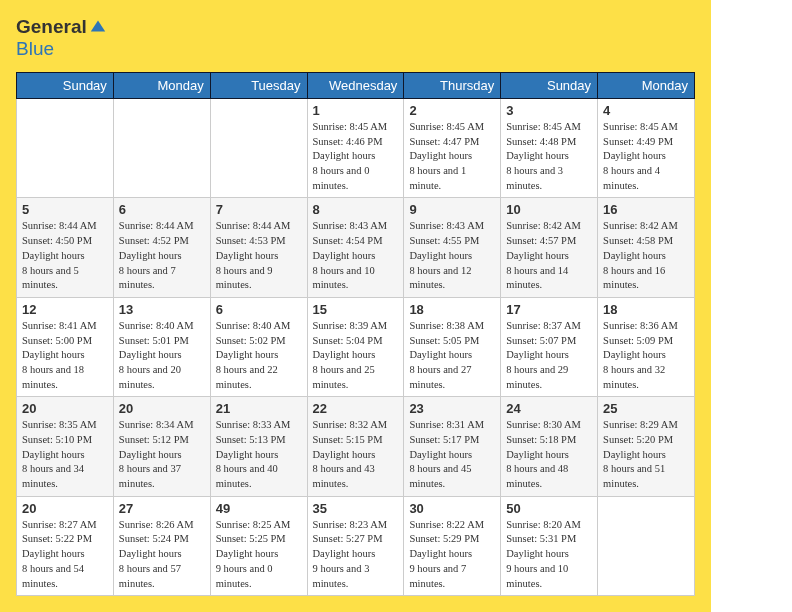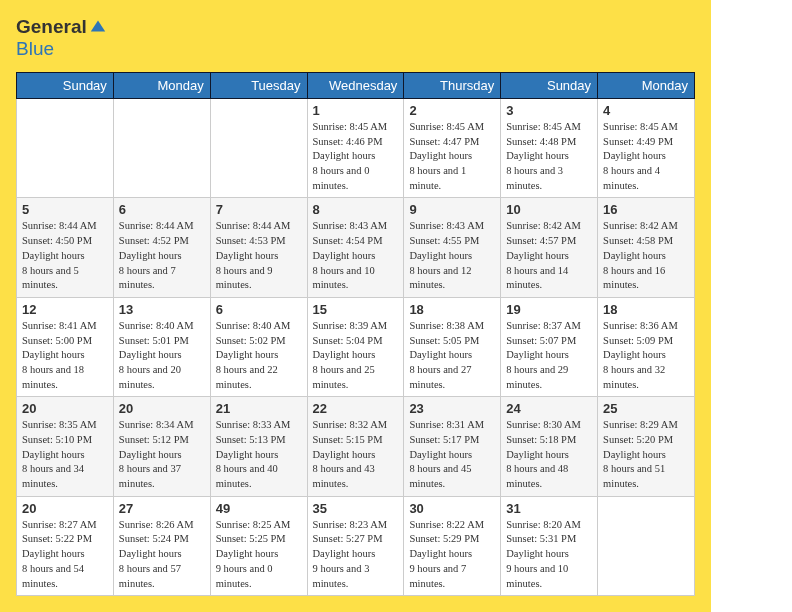--- a/index.html
+++ b/index.html
@@ -270,21 +270,21 @@
           <td>
         <span class="day-number">18</span>
         <div class="day-info">
           Sunrise: 8:38 AM<br>
           Sunset: 5:05 PM<br>
           Daylight hours<br>
           8 hours and 27 minutes.
         </div>
       </td>
           <td>
-        <span class="day-number">19</span>
+        <span class="day-number">17</span>
         <div class="day-info">
           Sunrise: 8:37 AM<br>
           Sunset: 5:07 PM<br>
           Daylight hours<br>
           8 hours and 29 minutes.
         </div>
       </td>
           <td>
         <span class="day-number">18</span>
         <div class="day-info">
@@ -400,21 +400,21 @@
           <td>
         <span class="day-number">30</span>
         <div class="day-info">
           Sunrise: 8:22 AM<br>
           Sunset: 5:29 PM<br>
           Daylight hours<br>
           9 hours and 7 minutes.
         </div>
       </td>
           <td>
-        <span class="day-number">31</span>
+        <span class="day-number">50</span>
         <div class="day-info">
           Sunrise: 8:20 AM<br>
           Sunset: 5:31 PM<br>
           Daylight hours<br>
           9 hours and 10 minutes.
         </div>
       </td>
           <td class="empty-cell"></td>
         </tr>
       </tbody>

